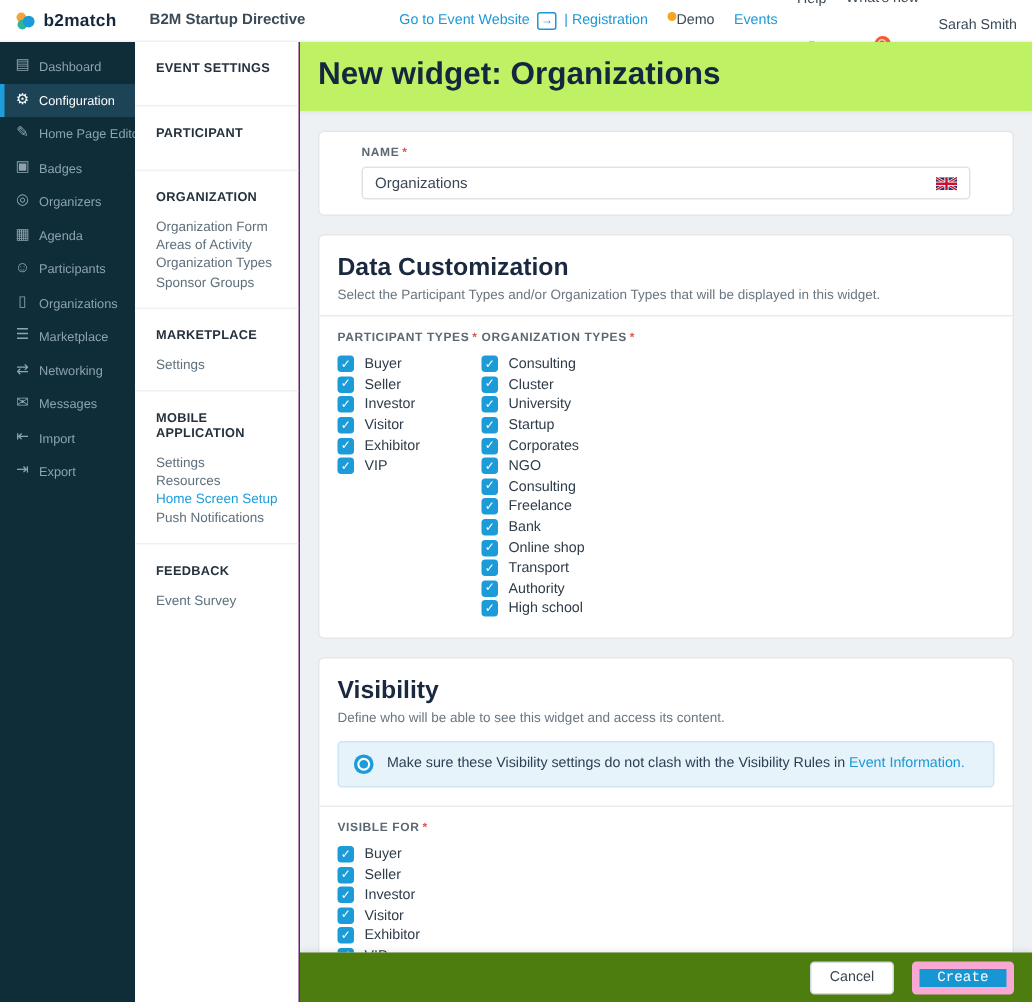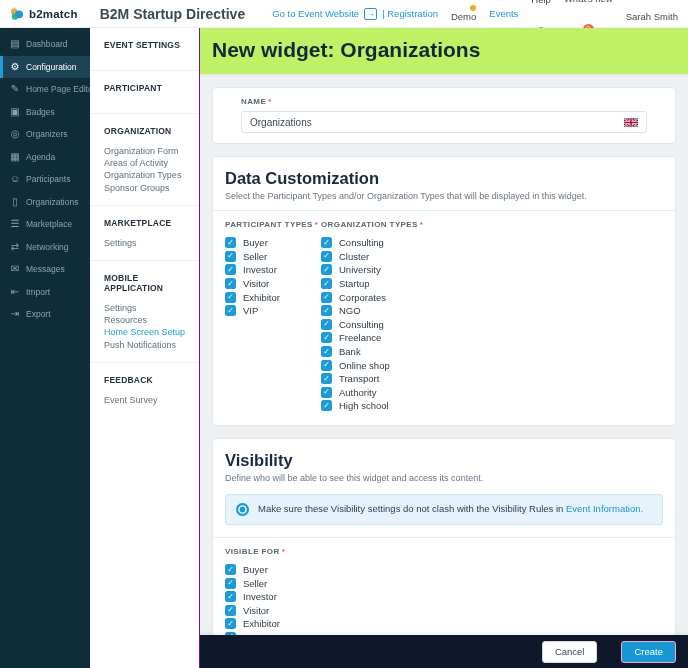--- a/index.html
+++ b/index.html
@@ -7,28 +7,28 @@
               font-family:"Liberation Sans", sans-serif; }
   .app { width:688px; height:668px; display:flex; flex-direction:column; }
 
   
   .topbar { height:28px; min-height:28px; background:#fff; display:flex;
             align-items:center; justify-content:space-between; padding:0 10px;
             border-bottom:1px solid #eef1f3; }
   .topbar-left { display:flex; align-items:center; gap:22px; }
   .logo { display:flex; align-items:center; gap:5px; cursor:pointer; }
   .logo-text { font-size:11.5px; font-weight:bold; color:#16283c; letter-spacing:.2px; }
-  .event-name { font-size:14px; font-weight:bold; color:#3c4a57; }
+  .event-name { font-size:10px; font-weight:bold; color:#3c4a57; }
   .topbar-right { display:flex; align-items:center; gap:13px; font-size:9.5px; }
   .blue { color:#1b98d6; cursor:pointer; text-decoration:none; }
   .site-group { display:flex; align-items:center; gap:5px; }
   .ext-box { width:13px; height:12px; border:1.3px solid #1b98d6; border-radius:2px;
              display:flex; align-items:center; justify-content:center; cursor:pointer; }
   .ext-box span { font-size:8px; color:#1b98d6; line-height:1; }
-  .demo { display:flex; align-items:flex-end; gap:0; color:#3c4a57;flex-direction:column; }
+  .demo { display:flex; align-items:flex-start; gap:0; color:#3c4a57; }
   .demo-dot { width:6px; height:6px; border-radius:50%; background:#f5a623; }
   .menu-item { display:flex; align-items:center; gap:20px; color:#3c4a57; cursor:pointer;flex-direction:column; }
   .caret { font-size:7px; color:#3c4a57; }
   .badge { width:11px; height:11px; border-radius:50%; background:#f45a35;
            display:flex; align-items:center; justify-content:center; }
   .badge::after { content:""; width:4px; height:4px; border:1.4px solid #fbc9b8; border-radius:50%; }
   .avatar { width:14px; height:14px; border-radius:50%; background:#d7dadd; }
 
   
   .body { flex:1; display:flex; overflow:hidden; }
@@ -84,27 +84,27 @@
   .types-label { margin-bottom:7px; }
 
   .banner { display:flex; gap:9px; background:#e6f3fb;
             border:1px solid #cde6f5; border-radius:3px; padding:8px 10px;
             margin:2px 12px 12px; font-size:9.5px; color:#2c3e52; }
   .info-icon { width:13px; height:13px; min-width:13px; border-radius:50%;
                background:#1b9bd8;
                box-shadow: inset 0 0 0 2.2px #1b9bd8, inset 0 0 0 3.6px #fff; }
 
   
-  .footer { height:33px; min-height:33px; background:#0f172a; display:flex;
-            align-items:center; justify-content:flex-end; gap:24px; padding:0 12px;
+  .footer { height:33px; min-height:33px; background:#4d7c0f; display:flex;
+            align-items:center; justify-content:flex-end; gap:12px; padding:0 12px;
             box-shadow:0 -1px 4px rgba(20,40,60,.10); position:relative; z-index:2; }
   .btn { height:22px; padding:0 12px; border-radius:3px; font-size:9.5px;
          display:flex; align-items:center; cursor:pointer; font-family:inherit; }
   .btn-cancel { background:#fff; border:1px solid #d4d9dd; color:#3a454f; }
-  .btn-create { background:#1697d4; border:1px solid #f9a8d4; color:#fff; }
+  .btn-create { background:#1697d4; border:5px solid #f9a8d4; color:#fff;font-family:Liberation Mono, monospace; }
 </style>
 </head>
 <body>
 
 <div class="app">
 
   <header class="topbar">
     <div class="topbar-left">
       <span class="logo">
         <svg width="14" height="14" viewBox="0 0 20 20">

